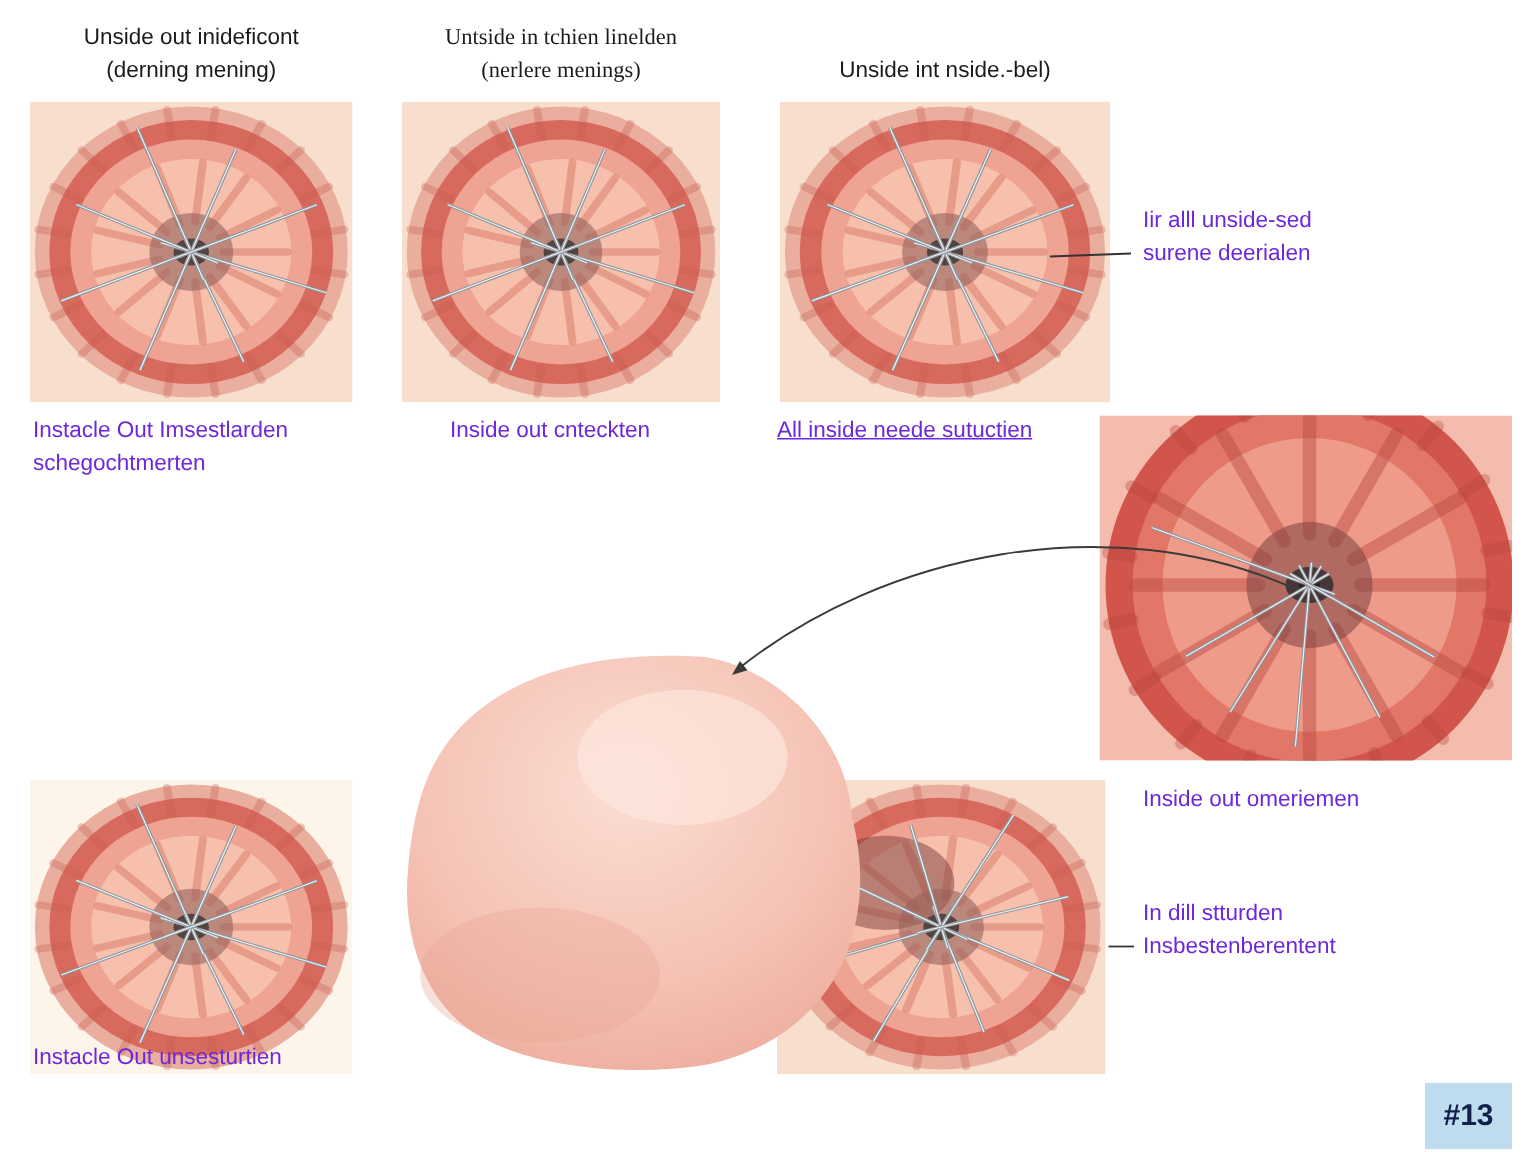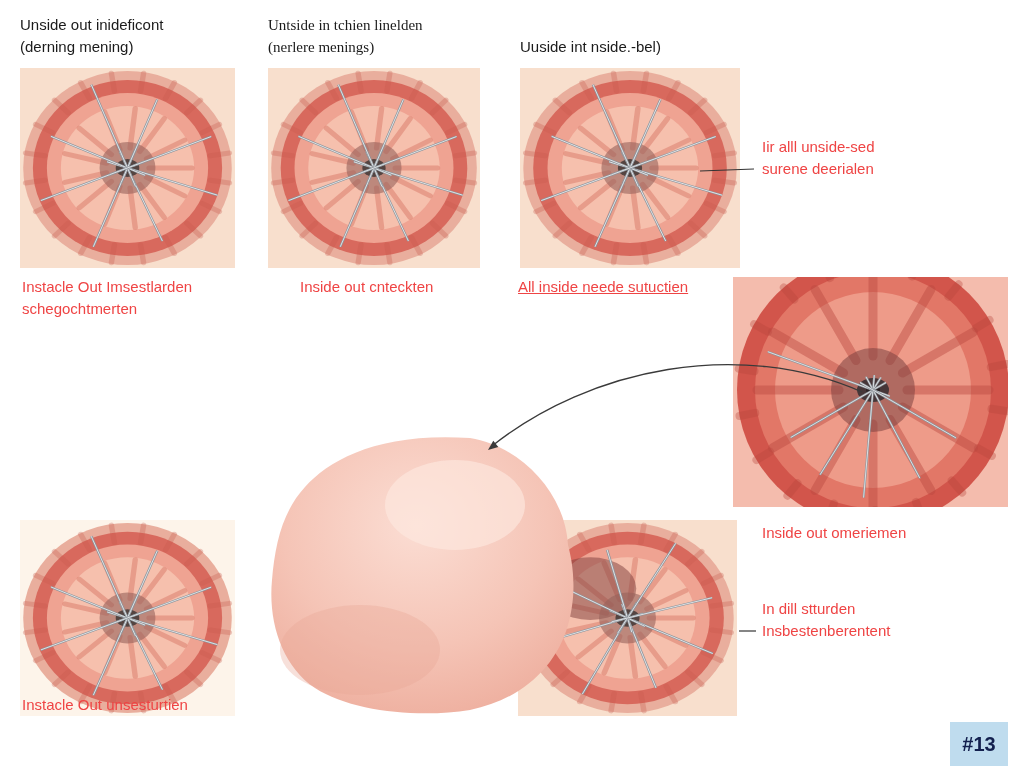--- a/index.html
+++ b/index.html
@@ -1,20 +1,20 @@
 <!DOCTYPE html>
 <html><head>
 <meta charset="utf-8">
 <style>
   * { margin:0; padding:0; box-sizing:border-box; }
   html,body { width:1024px; height:768px; background:#ffffff; }
   body { font-family:"Liberation Sans", sans-serif; color:#1b1b1b; }
   .page { position:relative; width:1024px; height:768px; background:#ffffff; overflow:hidden; }
-  .caption { position:absolute; text-align:left; font-size:15px; line-height:22px; color:#1b1b1b; }
-  .label { position:absolute; font-size:15px; line-height:22px; color:#ef4444; }
+  .caption { position:absolute; text-align:center; font-size:15px; line-height:22px; color:#1b1b1b; }
+  .label { position:absolute; font-size:15px; line-height:22px; color:#6d28d9; }
   .marker { position:absolute; font-size:16px; font-weight:700; color:#111; }
   .illo { position:absolute; }
   .illo svg { display:block; }
   .overlay { position:absolute; left:0; top:0; width:1024px; height:768px; pointer-events:none; z-index:5; }
   .badge { position:absolute; left:950px; top:722px; width:58px; height:44px;
            background:#bfdcee; color:#13204e; font-size:20px; font-weight:700;
            display:flex; align-items:center; justify-content:center; }
   
   .cap1 { left:20px;  top:14px; width:215px; }
   .cap2 { left:268px; top:14px; width:212px;font-family:Liberation Serif, serif; }
@@ -42,21 +42,21 @@
 
   <div class="caption cap1">
     <div>Unside out inideficont</div>
     <div>(derning mening)</div>
   </div>
   <div class="caption cap2">
     <div>Untside in tchien linelden</div>
     <div>(nerlere menings)</div>
   </div>
   <div class="caption cap3">
-    <div>Uuside int nside.-bel)</div>
+    <div>Unside int nside.-bel)</div>
   </div>
 
   <div class="illo p1">
       <svg viewBox="0 0 200 200" width="100%" height="100%" preserveAspectRatio="none">
         <rect width="200" height="200" fill="#f8dfcd"></rect>
         <circle cx="100" cy="100" r="97" fill="#e9ae9d"></circle>
         <circle cx="100" cy="100" r="88" fill="#d8695d"></circle>
         <circle cx="100" cy="100" r="75" fill="#efa392"></circle>
         <circle cx="100" cy="100" r="62" fill="#f6c0ad"></circle>
         <line x1="177.0" y1="112.2" x2="194.8" y2="115.0" stroke="#c8584c" stroke-opacity="0.3" stroke-width="5" stroke-linecap="round"></line>

